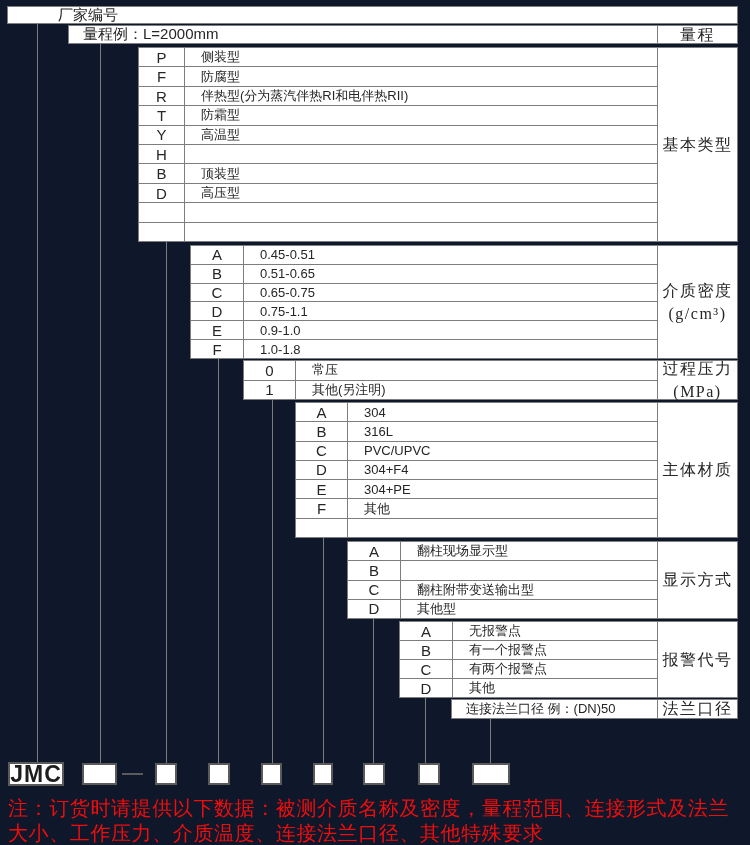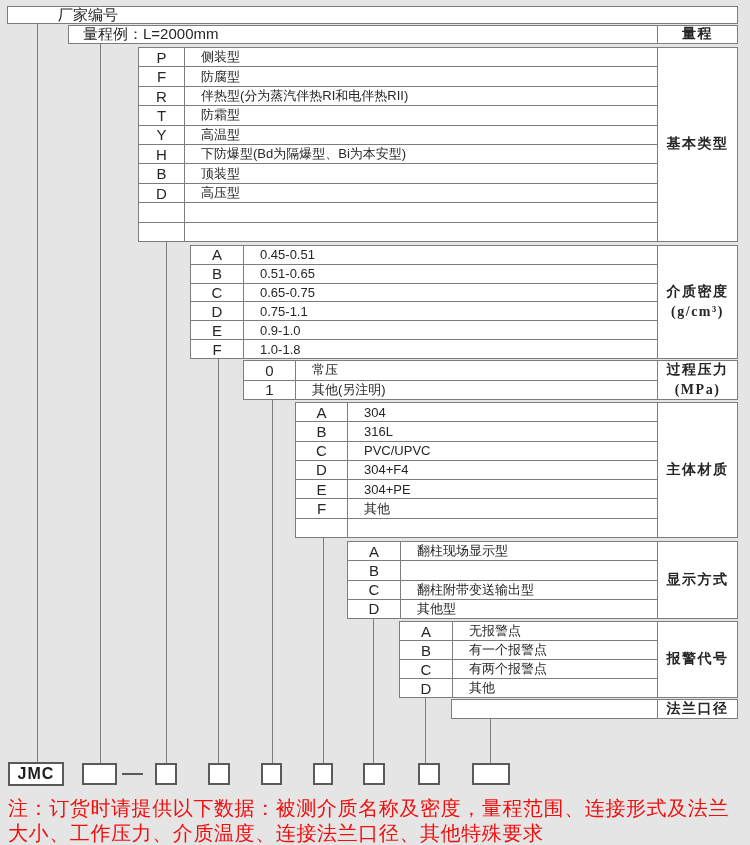--- a/index.html
+++ b/index.html
@@ -1,20 +1,20 @@
 <!DOCTYPE html>
 <html style="--line: #7d7d7d; --ink: #262626; --red: #f20d0d;"><head>
 <meta charset="utf-8">
 <style>
   * { box-sizing: border-box; margin: 0; padding: 0; }
   html,body { background:#ffffff; }
   .canvas {
     position: relative;
     width: 750px; height: 845px;
-    background: #e5e5e5;
+    background: #0f172a;
     font-family: "Liberation Sans", "DejaVu Sans", sans-serif;
     color: var(--ink, #262626);
     overflow: hidden;
   }
   .frame { position:absolute; border:1px solid var(--line, #7d7d7d); background:#fff; }
 
   
   .hrow { display:flex; align-items:center; font-size:15px; }
   .hrow .htext { flex:1; padding-left:14px; white-space:nowrap; }
   .hrow .htext.mfr { padding-left:50px; }
@@ -32,33 +32,33 @@
   }
   .desc { flex:1; display:flex; align-items:center; padding-left:16px; font-size:13px; white-space:nowrap; overflow:hidden; }
   .desc.nopad { padding-left:14px; }
 
   
   .seclabel {
     position:absolute; top:0; bottom:0; right:0; width:80px;
     border-left:1px solid var(--line,#7d7d7d);
     display:flex; flex-direction:column; align-items:center; justify-content:center;
     font-family:"Liberation Serif","DejaVu Serif",serif;
-    font-size:14px; font-weight:700; letter-spacing:1.5px;
+    font-size:16px; font-weight:400; letter-spacing:1.5px;
     line-height:1.45; text-align:center; white-space:nowrap;
   }
   .seclabel div { letter-spacing:1.5px; }
 
   
   .vline { position:absolute; width:1px; background:var(--line,#7d7d7d); }
   .dash  { position:absolute; height:2px; background:#5a5a5a; }
 
   
   .cbox { position:absolute; border:2px solid #5a5a5a; background:#fff; }
   .jmc  { display:flex; align-items:center; justify-content:center;
-          font-weight:700; font-size:16px; letter-spacing:1px; color:#1d1d1d; }
+          font-weight:700; font-size:23px; letter-spacing:1px; color:#1d1d1d; }
 
   
   .note {
     position:absolute; left:8px; top:796px; width:736px;
     color: var(--red, #f20d0d);
     font-weight:400; font-size:20px; line-height:1.23; letter-spacing:0.6px;
     white-space:nowrap;
   }
 </style>
 </head>
@@ -92,21 +92,20 @@
         <div class="trow">
           <div class="code">T</div>
           <div class="desc">防霜型</div>
         </div>
         <div class="trow">
           <div class="code">Y</div>
           <div class="desc">高温型</div>
         </div>
         <div class="trow">
           <div class="code">H</div>
-          <div class="desc">下防爆型(Bd为隔爆型、Bi为本安型)</div>
         </div>
         <div class="trow">
           <div class="code">B</div>
           <div class="desc">顶装型</div>
         </div>
         <div class="trow">
           <div class="code">D</div>
           <div class="desc">高压型</div>
         </div>
         <div class="trow">
@@ -250,20 +249,25 @@
           <div class="code">D</div>
           <div class="desc">其他</div>
         </div>
       </div>
     <div class="seclabel">
         <div>报警代号</div>
       </div>
   </div>
 
   <div class="section" style="left:451px; top:699px; width:287px; height:20px;">
+    <div class="rows">
+        <div class="trow">
+          <div class="desc nopad">连接法兰口径 例：(DN)50</div>
+        </div>
+      </div>
     <div class="seclabel">
         <div>法兰口径</div>
       </div>
   </div>
 
   <div class="vline" style="left:37px;  top:23px;  height:739px;"></div>
   <div class="vline" style="left:100px; top:44px;  height:719px;"></div>
   <div class="vline" style="left:166px; top:242px; height:521px;"></div>
   <div class="vline" style="left:218px; top:359px; height:404px;"></div>
   <div class="vline" style="left:272px; top:400px; height:363px;"></div>

